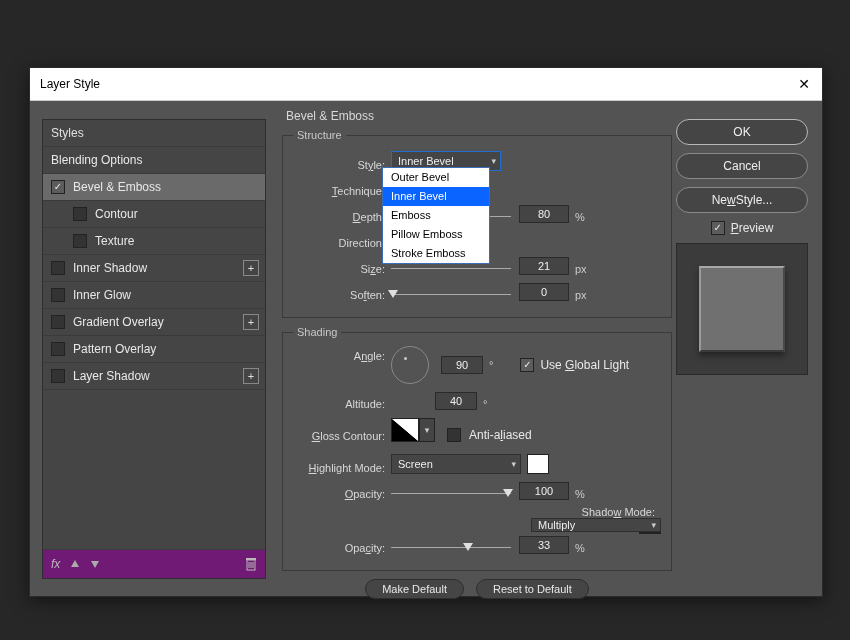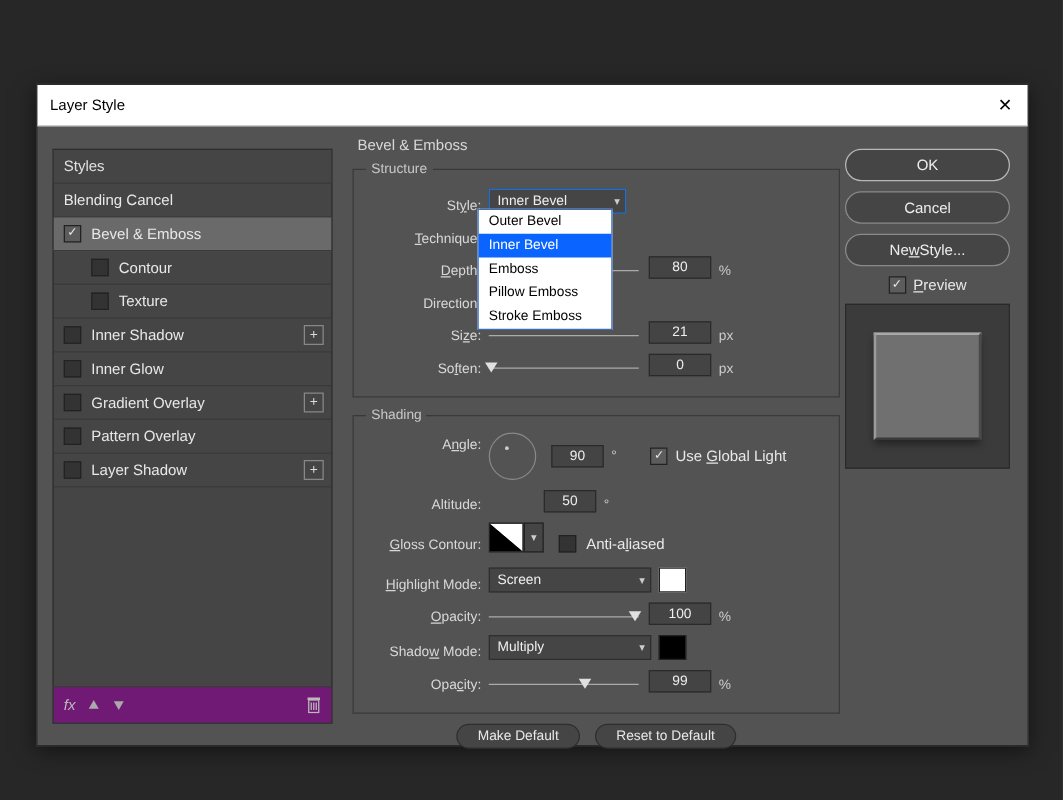--- a/index.html
+++ b/index.html
@@ -294,21 +294,21 @@
     <span class="close">✕</span>
   </div>
 
   <div class="body">
 
     <div class="left-panel">
       <div class="lp-row header">
         <span>Styles</span>
       </div>
       <div class="lp-row">
-        <span>Blending Cancel</span>
+        <span>Blending Options</span>
       </div>
       <div class="lp-row active">
         <span class="chk on"></span>
         <span>Bevel &amp; Emboss</span>
       </div>
       <div class="lp-row sub">
         <span class="chk"></span>
         <span>Contour</span>
       </div>
       <div class="lp-row sub">
@@ -436,21 +436,21 @@
                   <span>Use <span class="ul">G</span>lobal Light</span>
                 </div>
               </div>
             </div>
           </div>
         </div>
 
         <div class="row">
           <span class="lbl">Altitude:</span>
           <div style="width:44px;"></div>
-          <div class="numbox" style="width:40px;">50</div>
+          <div class="numbox" style="width:40px;">40</div>
           <span class="unit">°</span>
         </div>
 
         <div class="row" style="height:26px;margin-top:6px;">
           <span class="lbl"><span class="ul">G</span>loss Contour:</span>
           <span class="gloss-sw"></span>
           <span class="mini-caret">▾</span>
           <span style="width:12px;"></span>
           <span class="chk"></span>
           <span>Anti-a<span class="ul">l</span>iased</span>
@@ -468,36 +468,36 @@
         <div class="row">
           <span class="lbl"><span class="ul">O</span>pacity:</span>
           <div class="slider-track">
             <div class="line"></div>
               <div class="thumb" style="left:112px;"></div>
           </div>
           <div class="numbox">100</div>
           <span class="unit">%</span>
         </div>
 
-        <div class="row" style="margin-top:6px;">
+        <div class="row" style="margin-top:6px;flex-direction:column;">
           <span class="lbl">Shado<span class="ul">w</span> Mode:</span>
           <div class="combo" style="width:116px;">
             <span>Multiply</span>
             <span class="caret">▾</span>
           </div>
           <div class="swatch" style="background:#000;"></div>
         </div>
 
         <div class="row">
           <span class="lbl">Opa<span class="ul">c</span>ity:</span>
           <div class="slider-track">
             <div class="line"></div>
               <div class="thumb" style="left:72px;"></div>
           </div>
-          <div class="numbox">99</div>
+          <div class="numbox">33</div>
           <span class="unit">%</span>
         </div>
       </fieldset>
 
       <div class="center-buttons">
         <div class="btn">Make Default</div>
         <div class="btn">Reset to Default</div>
       </div>
 
       <div class="dropdown" style="left:100px; top:58px; width:106px;">

